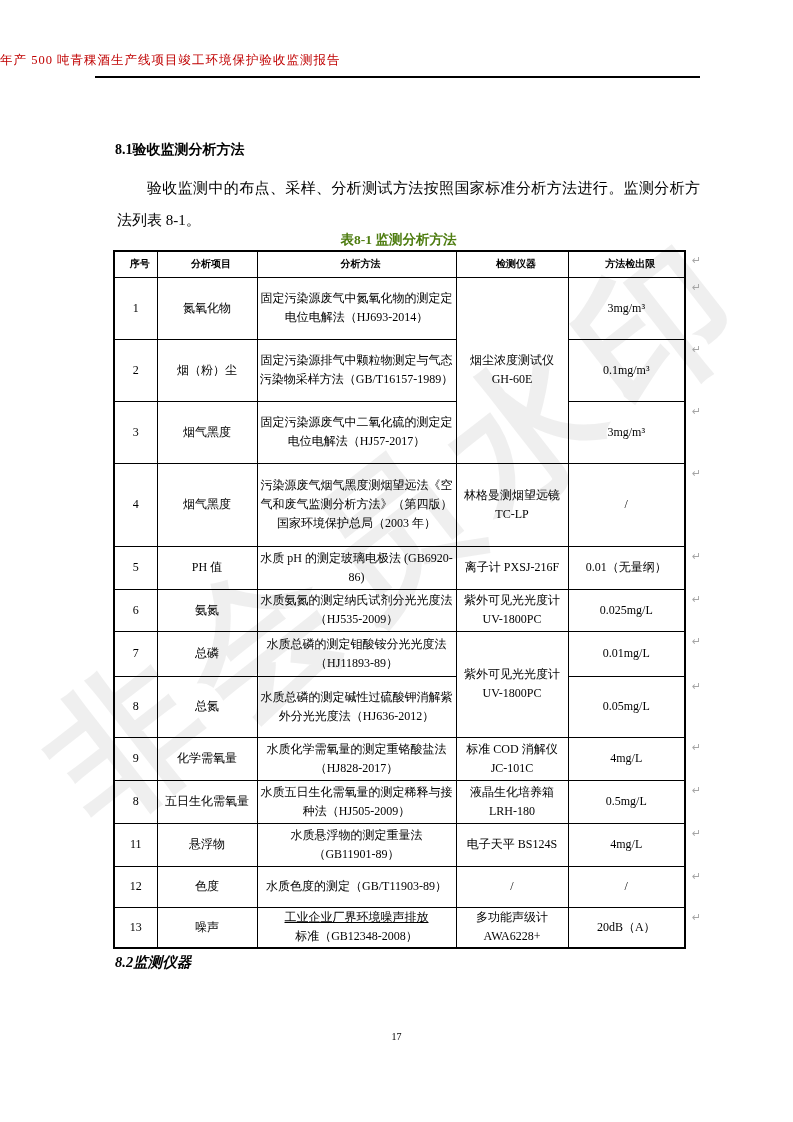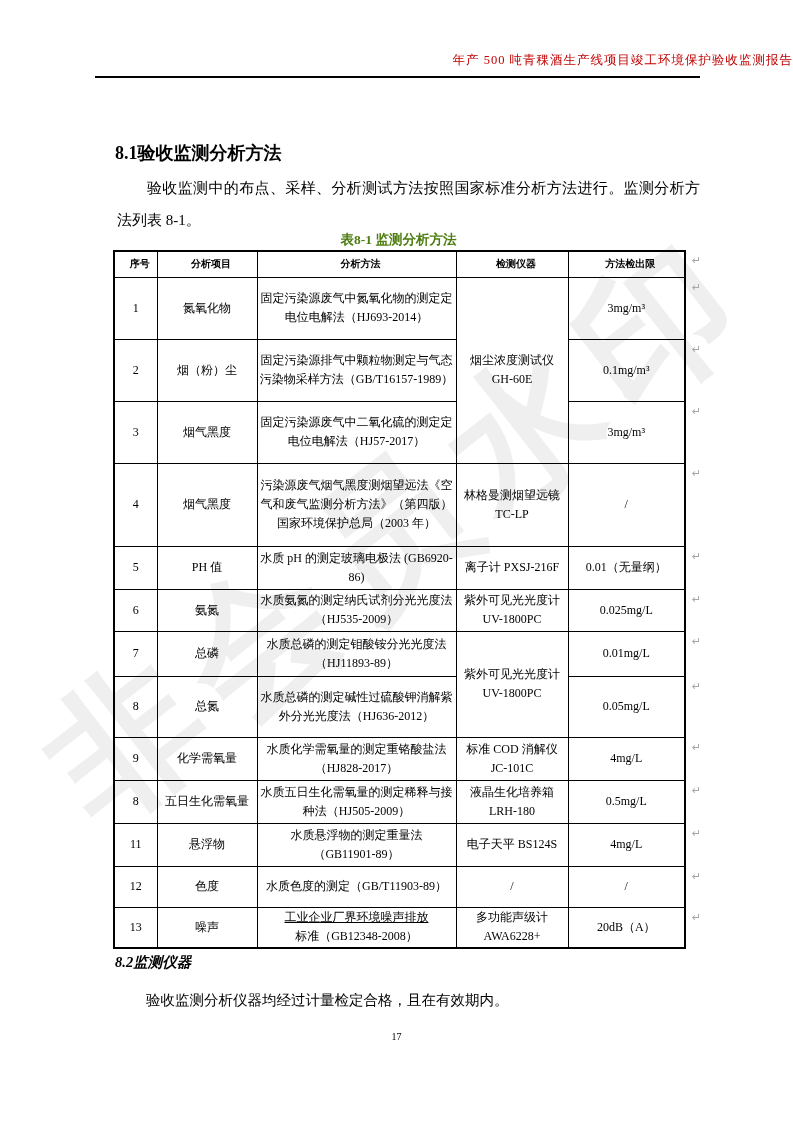--- a/index.html
+++ b/index.html
@@ -13,34 +13,34 @@
   .watermark{
     position:absolute;left:-80px;top:430px;width:960px;
     transform:rotate(-38deg);transform-origin:center;
     font-size:150px;font-weight:bold;letter-spacing:18px;
     color:rgba(130,130,130,0.13);white-space:nowrap;text-align:center;
     pointer-events:none;user-select:none;
   }
   
   .doc-header{
     position:absolute;top:52px;left:0;width:100%;
-    text-align:right;font-size:12.5px;color:#c00000;letter-spacing:1px;
+    text-align:left;font-size:12.5px;color:#c00000;letter-spacing:1px;
   }
   .header-rule{
     position:absolute;top:76px;left:95px;width:605px;height:0;
     border-top:2px solid #000;
   }
   
   .h1{
     position:absolute;top:100px;left:118px;width:582px;
     font-size:17px;font-weight:bold;letter-spacing:1px;
   }
   .h2-1{
     position:absolute;top:141px;left:115px;width:582px;
-    font-size:18px;font-weight:bold;
+    font-size:14px;font-weight:bold;
   }
   .para-1{
     position:absolute;top:172px;left:117px;width:583px;
     font-size:15px;line-height:32px;text-indent:2em;text-align:justify;
   }
   .table-title{
     position:absolute;top:231px;left:113px;width:571px;
     text-align:center;font-size:13.5px;font-weight:bold;color:#4d7c0f;
   }
   
@@ -213,17 +213,16 @@
     <span class="ret" style="top:636px">↵</span>
     <span class="ret" style="top:681px">↵</span>
     <span class="ret" style="top:742px">↵</span>
     <span class="ret" style="top:785px">↵</span>
     <span class="ret" style="top:828px">↵</span>
     <span class="ret" style="top:871px">↵</span>
     <span class="ret" style="top:912px">↵</span>
   </div>
 
   <div class="h2-2">8.2监测仪器</div>
-  <div class="para-2">验收监测分析仪器均经过计量检定合格，且在有效期内。</div>
 
   <div class="page-num">17</div>
 
 </div>
 
 </body></html>

